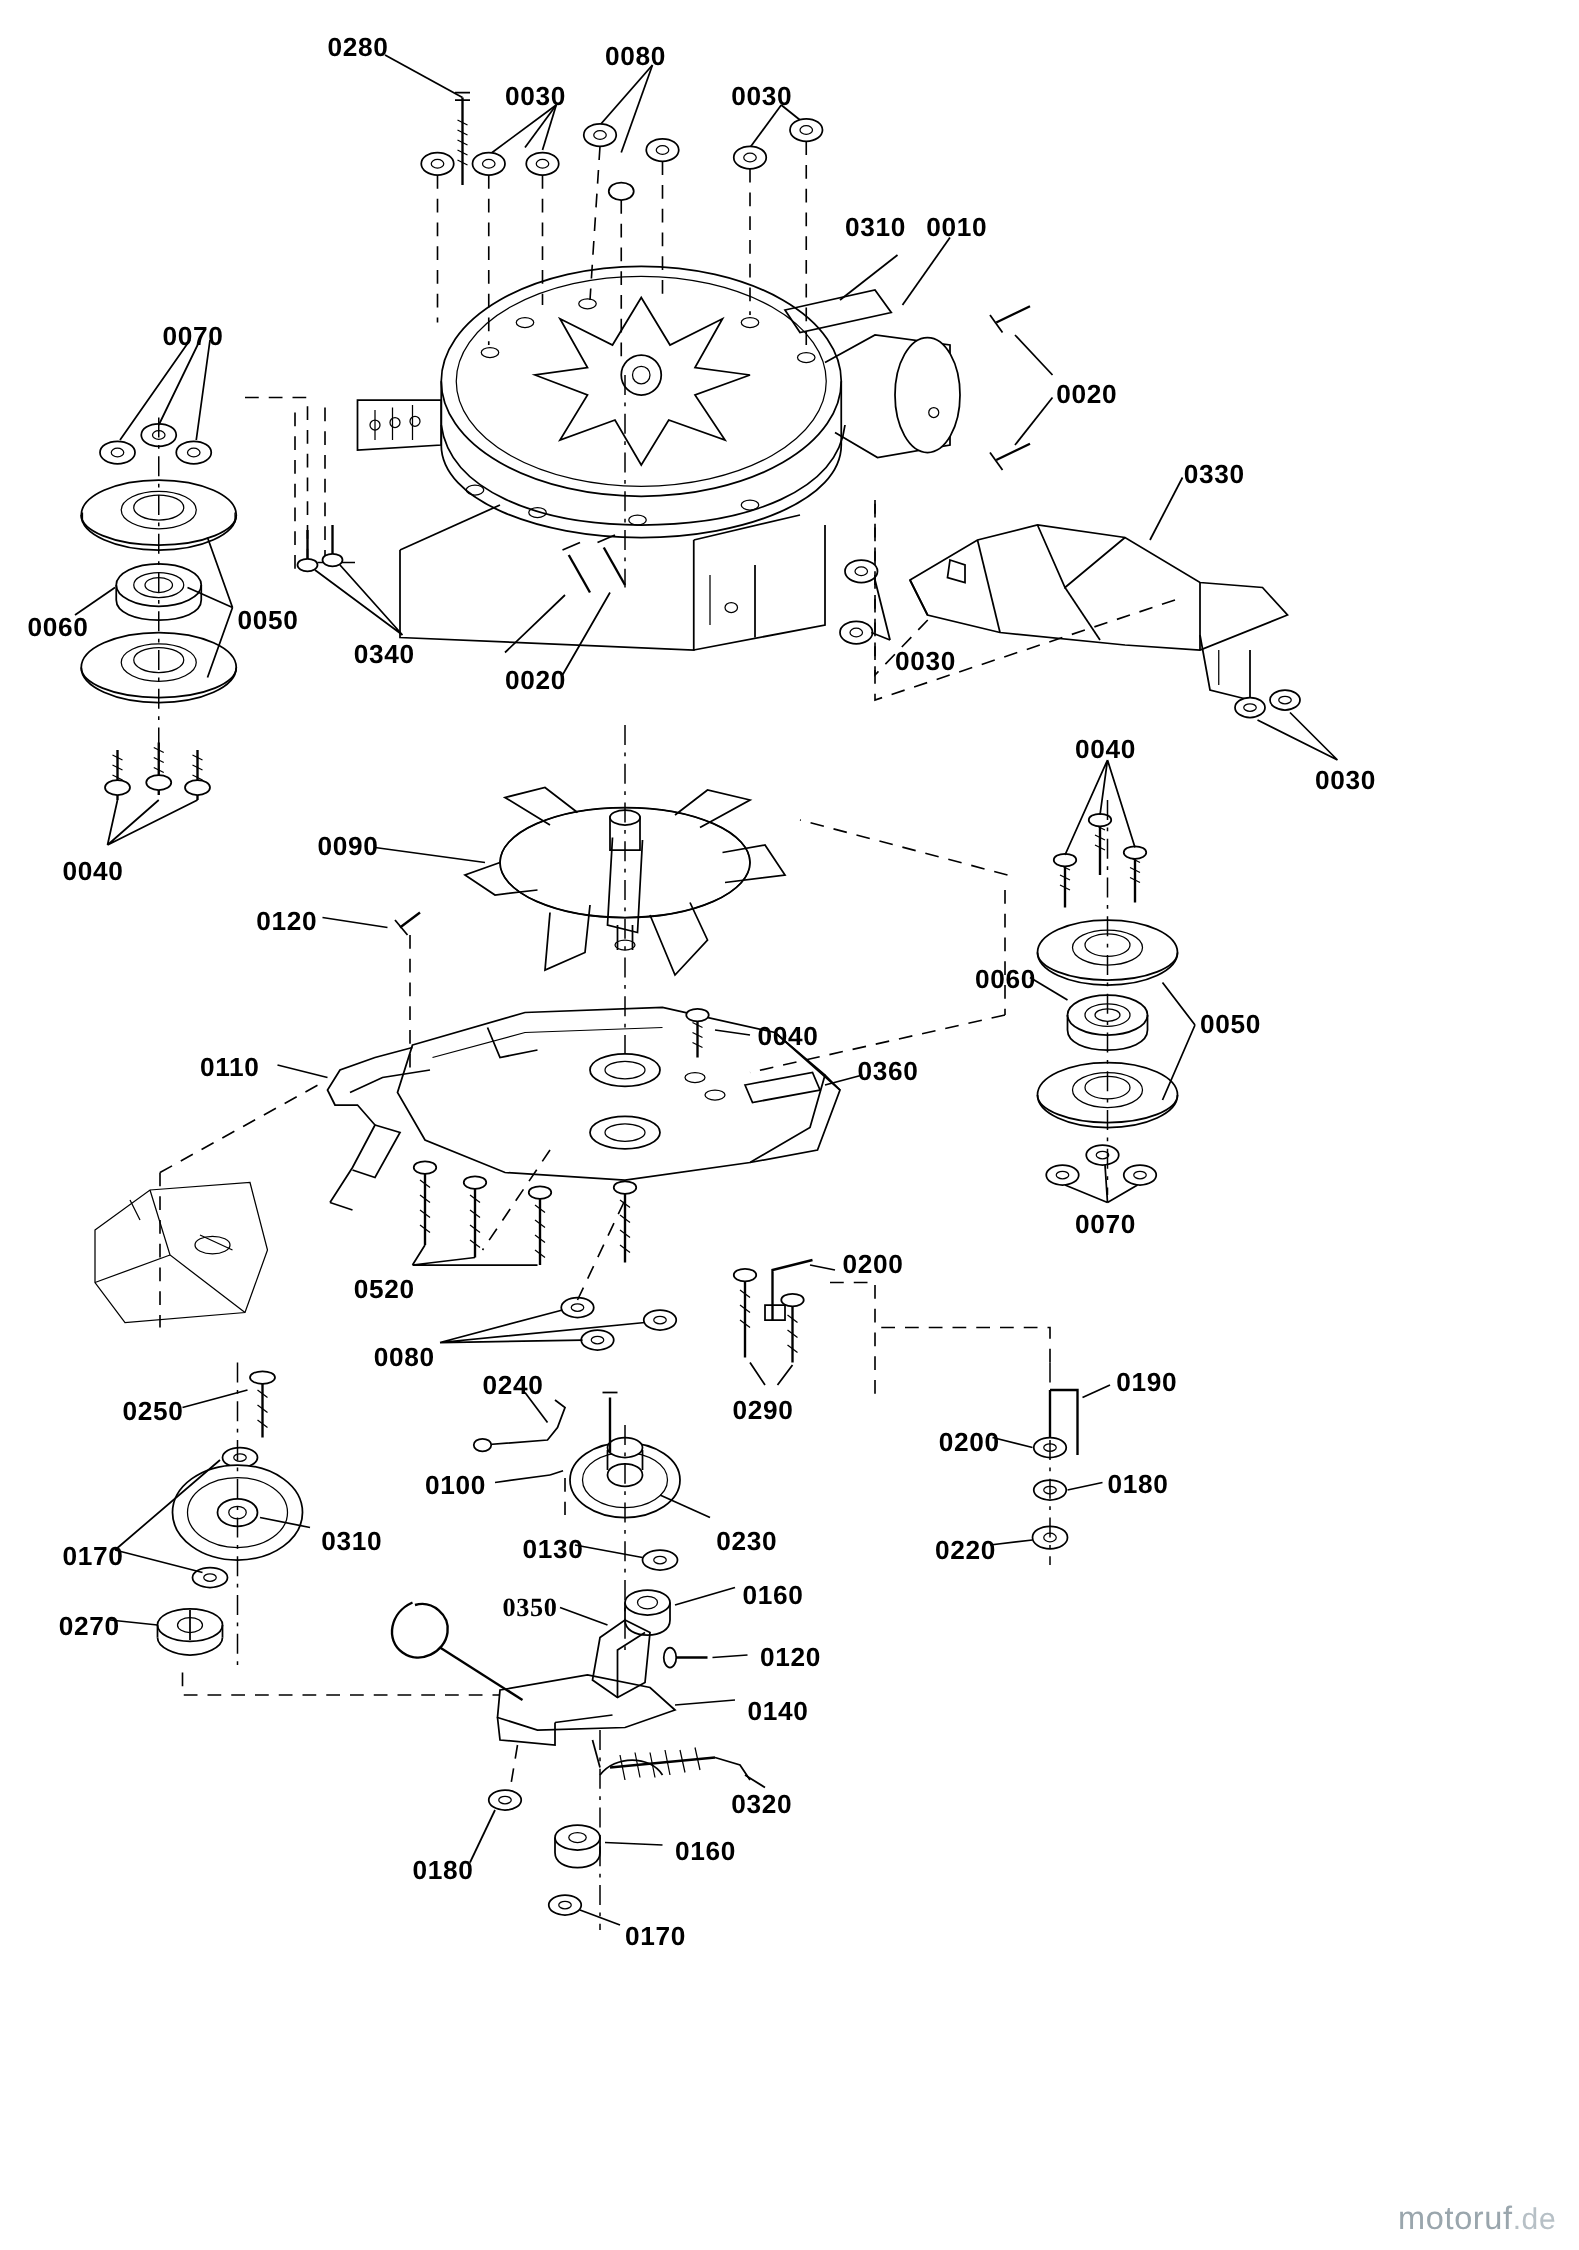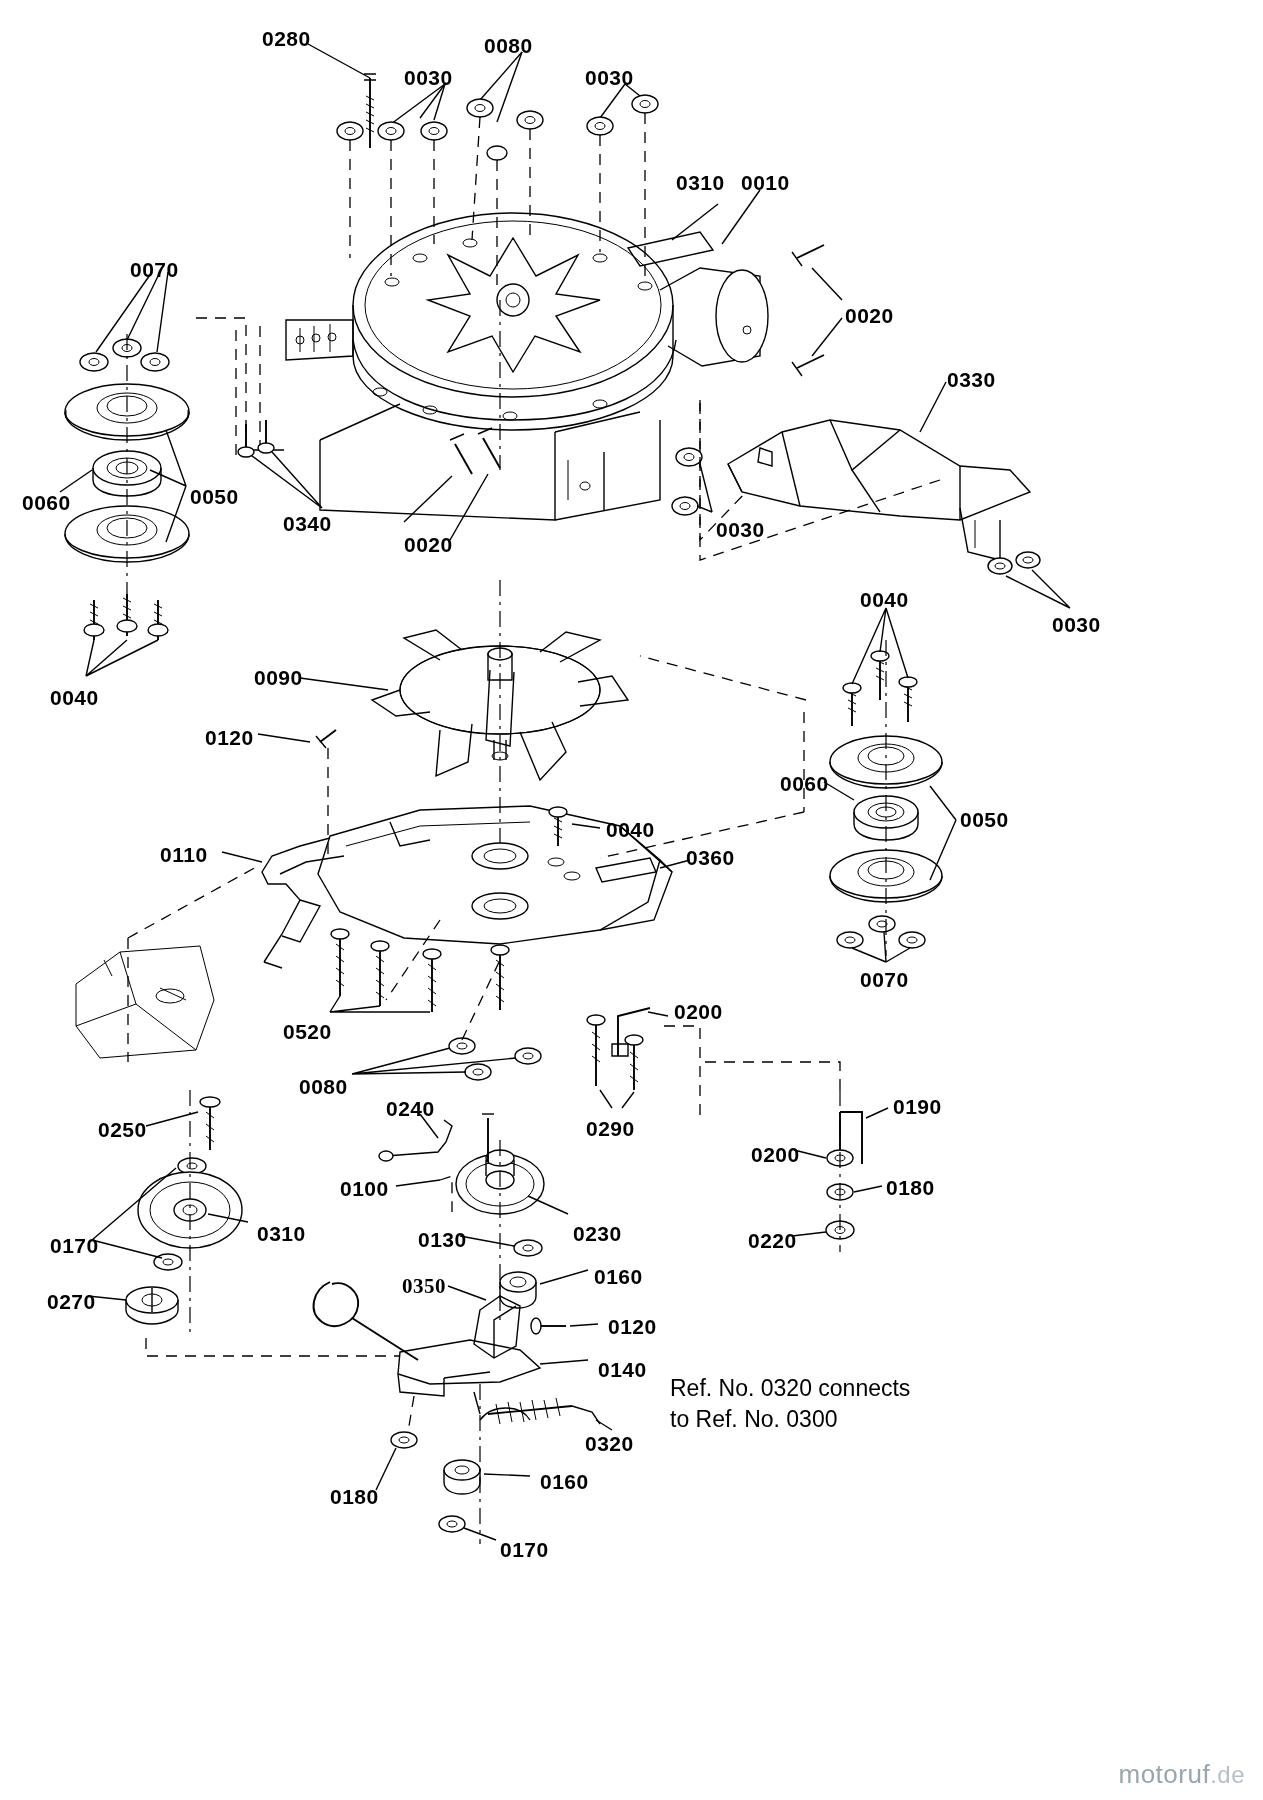--- a/index.html
+++ b/index.html
@@ -584,22 +584,18 @@
   <div class="callout" style="left:594px; top:1265px;">0160</div>
   <div class="callout" style="left:402px; top:1274px;font-family:Liberation Serif, serif;">0350</div>
   <div class="callout" style="left:47px; top:1290px;">0270</div>
   <div class="callout" style="left:608px; top:1315px;">0120</div>
   <div class="callout" style="left:598px; top:1358px;">0140</div>
   <div class="callout" style="left:585px; top:1432px;">0320</div>
   <div class="callout" style="left:330px; top:1485px;">0180</div>
   <div class="callout" style="left:540px; top:1470px;">0160</div>
   <div class="callout" style="left:500px; top:1538px;">0170</div>
 
-  <div class="note" style="left:670px; top:1373px;">
-    <div>Ref. No. 0320 connects</div>
-    <div>to Ref. No. 0300</div>
-  </div>
 
   <div id="watermark">
     <span class="wm-main">motoruf</span><span class="wm-de">.de</span>
   </div>
 
 </div>
 
 </body></html>

